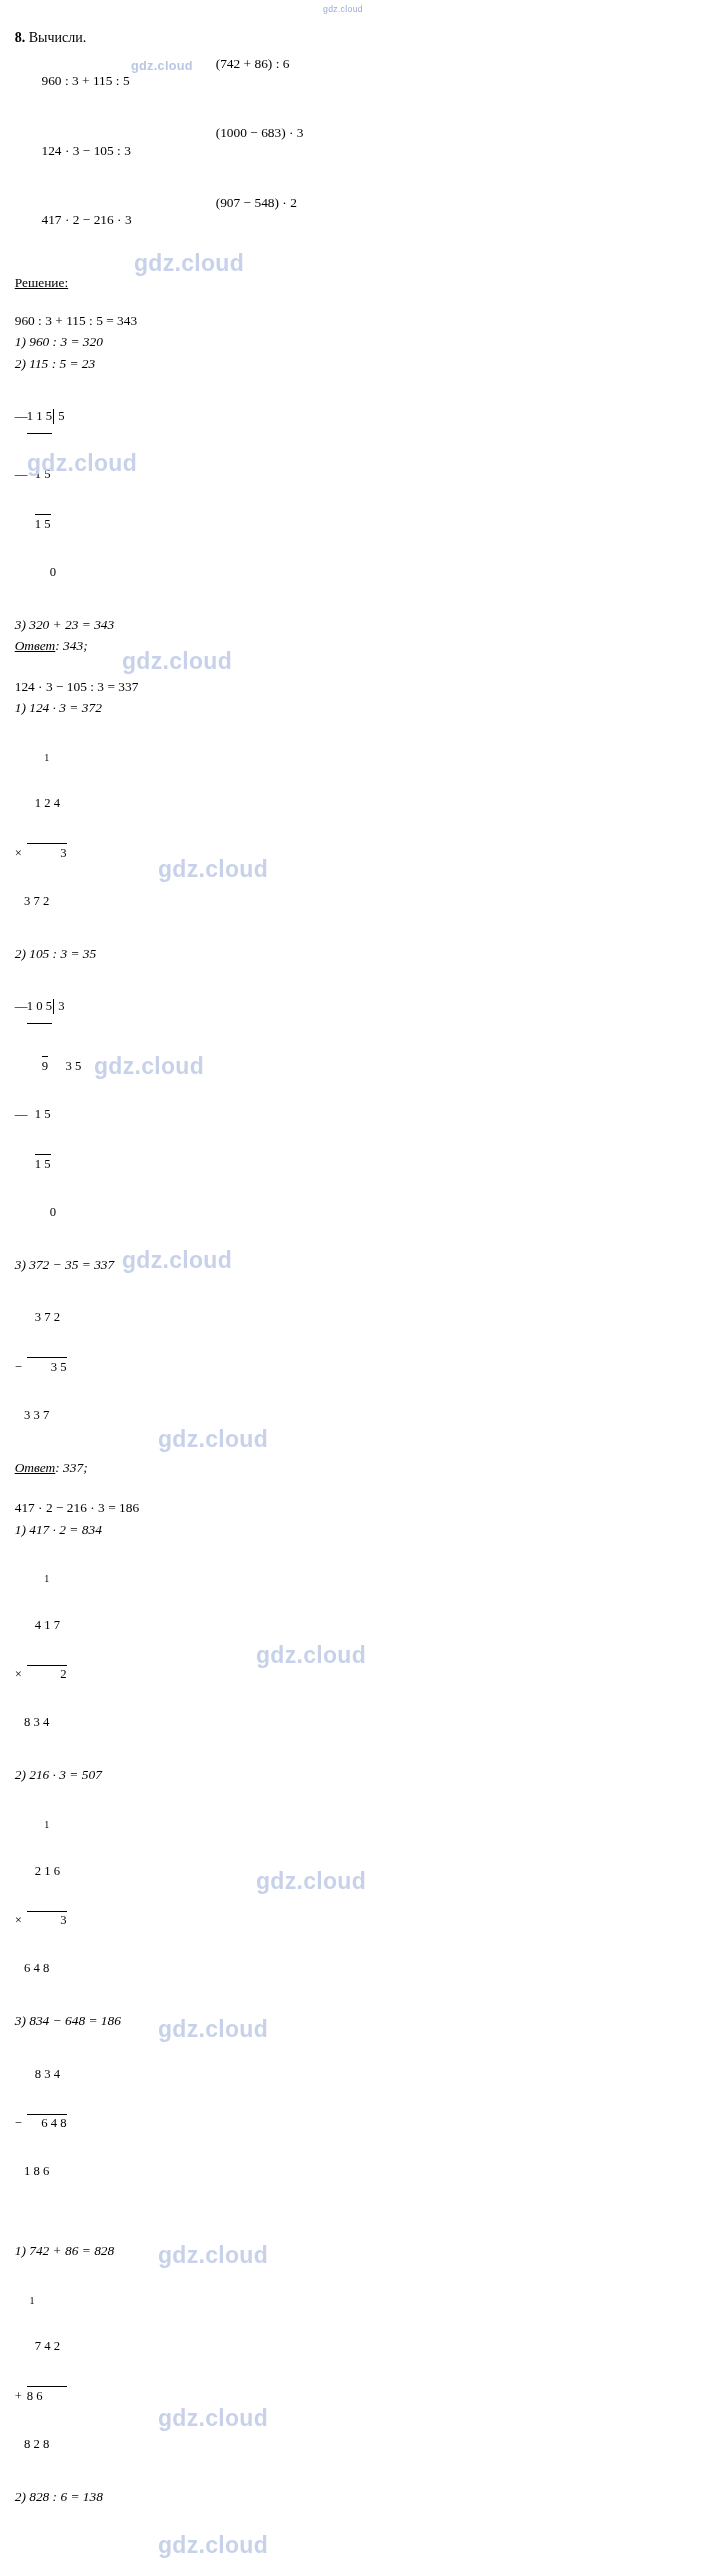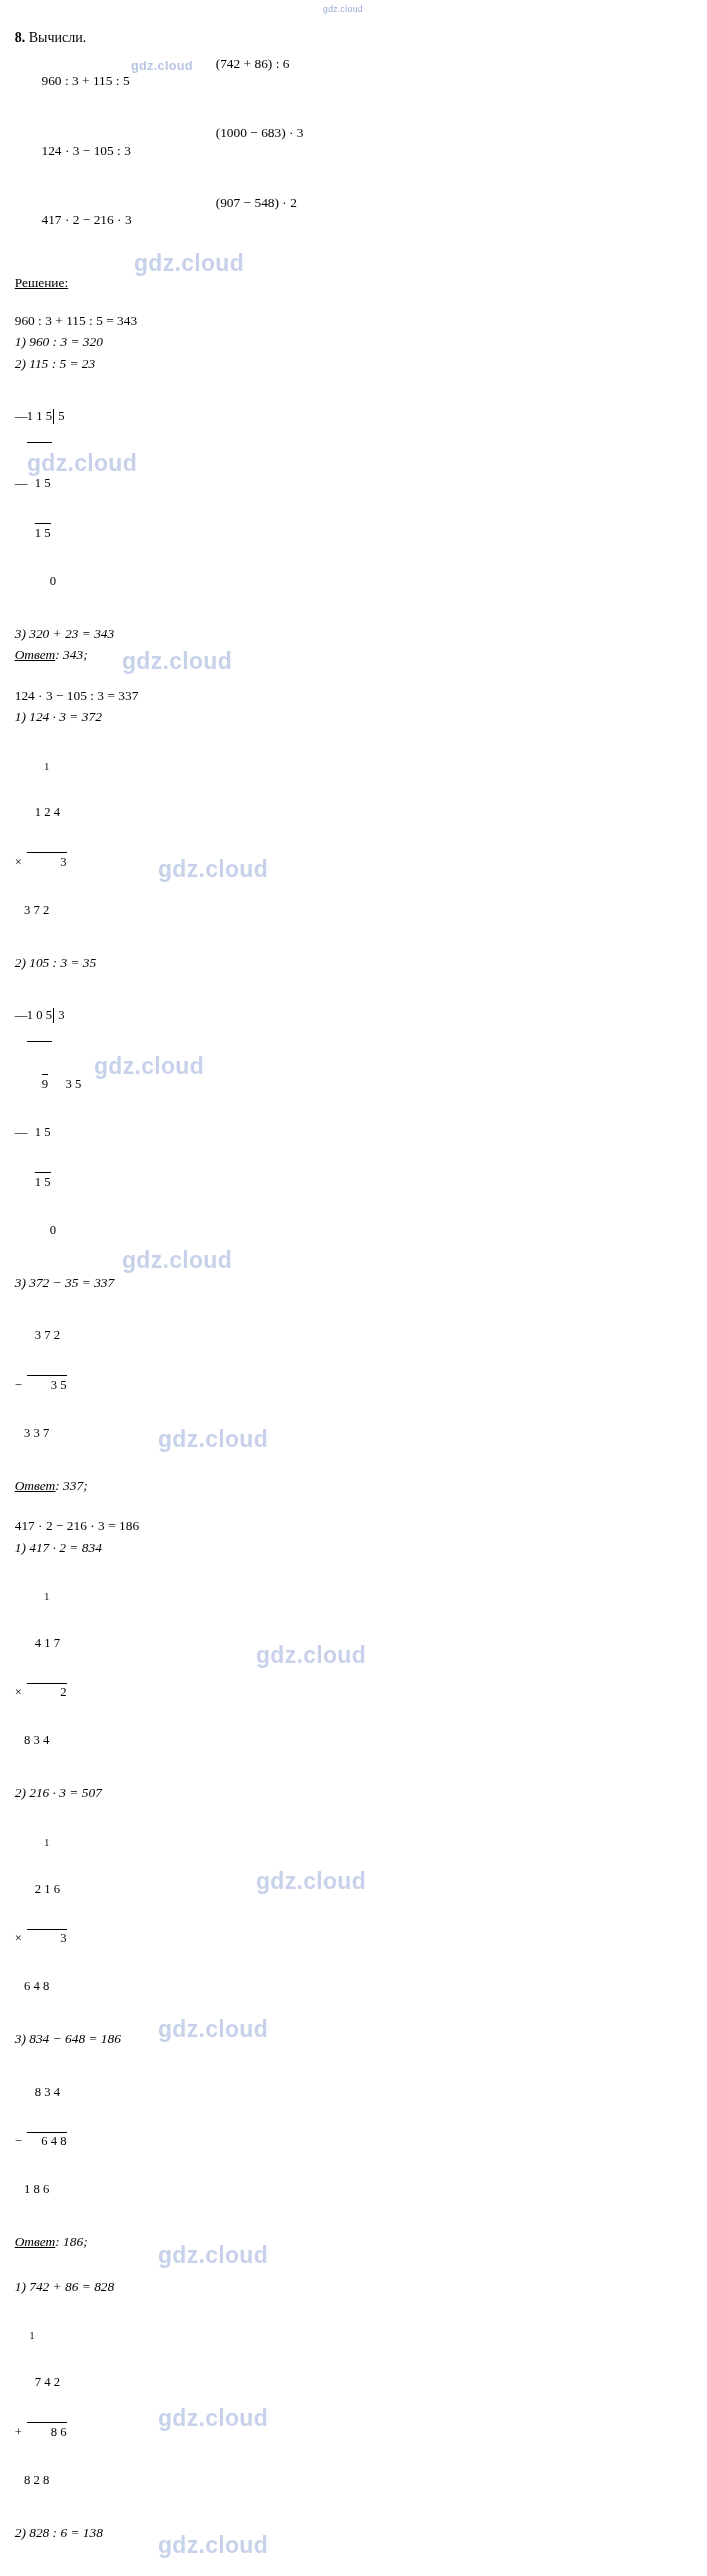--- a/index.html
+++ b/index.html
@@ -63,21 +63,21 @@
     position: relative;
     font-family: "Liberation Serif", serif;
     font-size: 12.7px;
     line-height: 16px;
     margin: 4px 0 4px 0;
     white-space: pre;
   }
   .ul {
     display: inline-block;
     border-bottom: 0.9px solid #000;
-    padding-bottom: 18px;
+    padding-bottom: 9px;
   }
   .ol {
     display: inline-block;
     border-top: 0.9px solid #000;
     padding-top: 0.7px;
   }
   .vline {
     display: inline-block;
     border-left: 0.9px solid #000;
     height: 14.7px;
@@ -211,32 +211,31 @@
       </div>
 
       <div class="row step">3) 834 − 648 = 186</div>
 
       <div class="calc">
         <div><span style="display:inline-block;width:20px;"> </span><span>8 3 4</span></div>
         <div><span class="op">−</span><span class="ol" style="display:inline-block;min-width:40px;text-align:right;">6 4 8</span></div>
         <div><span style="display:inline-block;width:9.4px;"> </span><span>1 8 6</span></div>
       </div>
 
-      <div class="row step"><span class="underline">Ответ</span><span>: 186;</span></div>
     </div>
 
     <div class="spacer34"></div>
 
     <div>
       <div class="row step">1) 742 + 86 = 828</div>
 
       <div class="calc">
         <div class="small-carry"><span style="display:inline-block;width:14.7px;"> </span><span>1</span></div>
         <div><span style="display:inline-block;width:20px;"> </span><span>7 4 2</span></div>
-        <div><span class="op">+</span><span class="ol" style="display:inline-block;min-width:40px;text-align:right;">8 6</span></div>
+        <div><span class="op">+</span><span class="ol" style="display:inline-block;min-width:40px;text-align:left;">8 6</span></div>
         <div><span style="display:inline-block;width:9.4px;"> </span><span>8 2 8</span></div>
       </div>
 
       <div class="row step">2) 828 : 6 = 138</div>
 
       <div class="calc">
         
         
         
         

